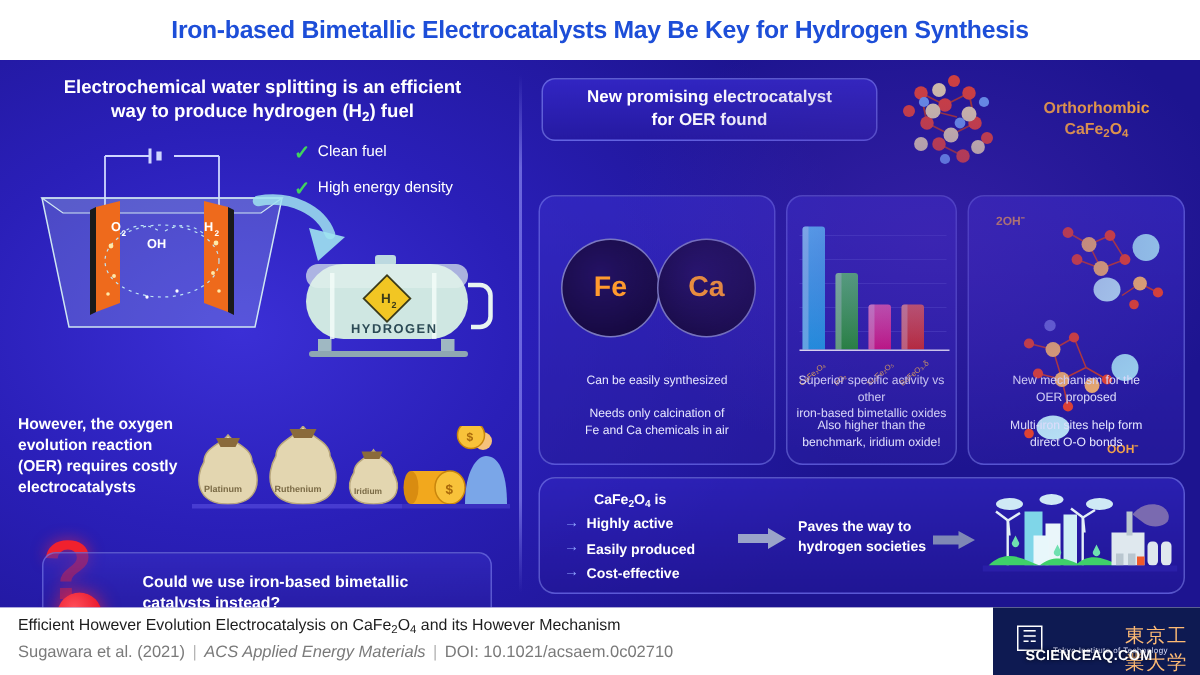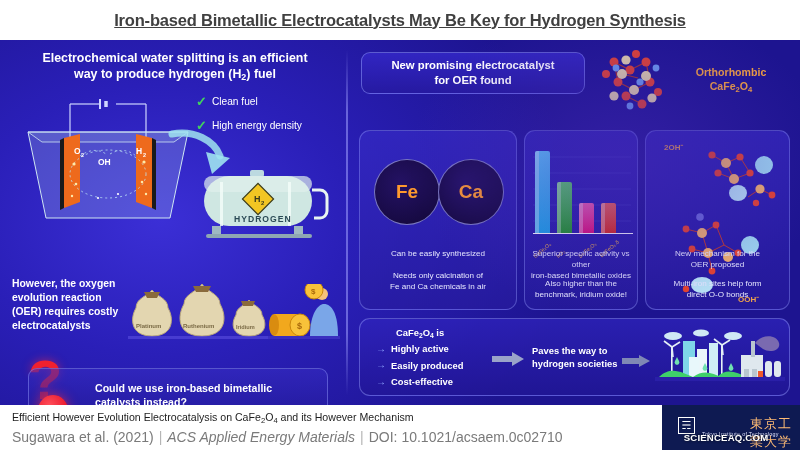--- a/index.html
+++ b/index.html
@@ -11,22 +11,22 @@
   }
   #root { position: relative; width: 800px; height: 450px; background:#fff; }
 
   
   .title-bar {
     position:absolute; left:0; top:0; width:800px; height:40px;
     display:flex; align-items:center; justify-content:center;
     background:#ffffff;
   }
   .title-text {
-    font-size:16.5px; font-weight:bold; color:#404040;
-    letter-spacing:-0.2px; white-space:nowrap;text-decoration:underline;
+    font-size:16.5px; font-weight:bold; color:#1d4ed8;
+    letter-spacing:-0.2px; white-space:nowrap;
   }
 
   
   .poster {
     position:absolute; left:0; top:40px; width:800px; height:365px;
     background:
       radial-gradient(ellipse 420px 300px at 160px 180px, #3b2fd6 0%, #2a1fb8 45%, #1d1490 100%),
       linear-gradient(135deg,#2a1fb0 0%, #1b1280 60%, #130a62 100%);
     overflow:hidden;
   }
@@ -170,21 +170,21 @@
   }
   .big-arrow { position:absolute; left:132px; top:33px; }
   .city { position:absolute; left:295px; top:8px; width:130px; height:62px; }
   .city-arrow { position:absolute; left:262px; top:34px; }
 
   
   .footer { position:absolute; left:0; top:405px; width:800px; height:45px; background:#ffffff; }
   .paper-title {
     position:absolute; left:12px; top:6px; color:#1d1d1d; font-size:10.6px;
   }
-  .paper-meta { position:absolute; left:12px; top:24px; color:#7a7a7a; font-size:14px; }
+  .paper-meta { position:absolute; left:12px; top:24px; color:#7a7a7a; font-size:11px; }
   .meta-sep { color:#b5b5b5; padding:0 5px; }
   .meta-ital { font-style:italic; }
 
   .logo-box { position:absolute; left:660px; top:405px; width:140px; height:45px; background:#0e1a52; }
   .logo-line { position:absolute; left:0; top:0; width:1.5px; height:45px; background:#fff; }
   .logo-mark {
     position:absolute; left:18px; top:12px; width:17px; height:17px;
     border:1.3px solid #fff; display:flex; align-items:center; justify-content:center;
     color:#fff; font-size:11px; line-height:1;
   }

